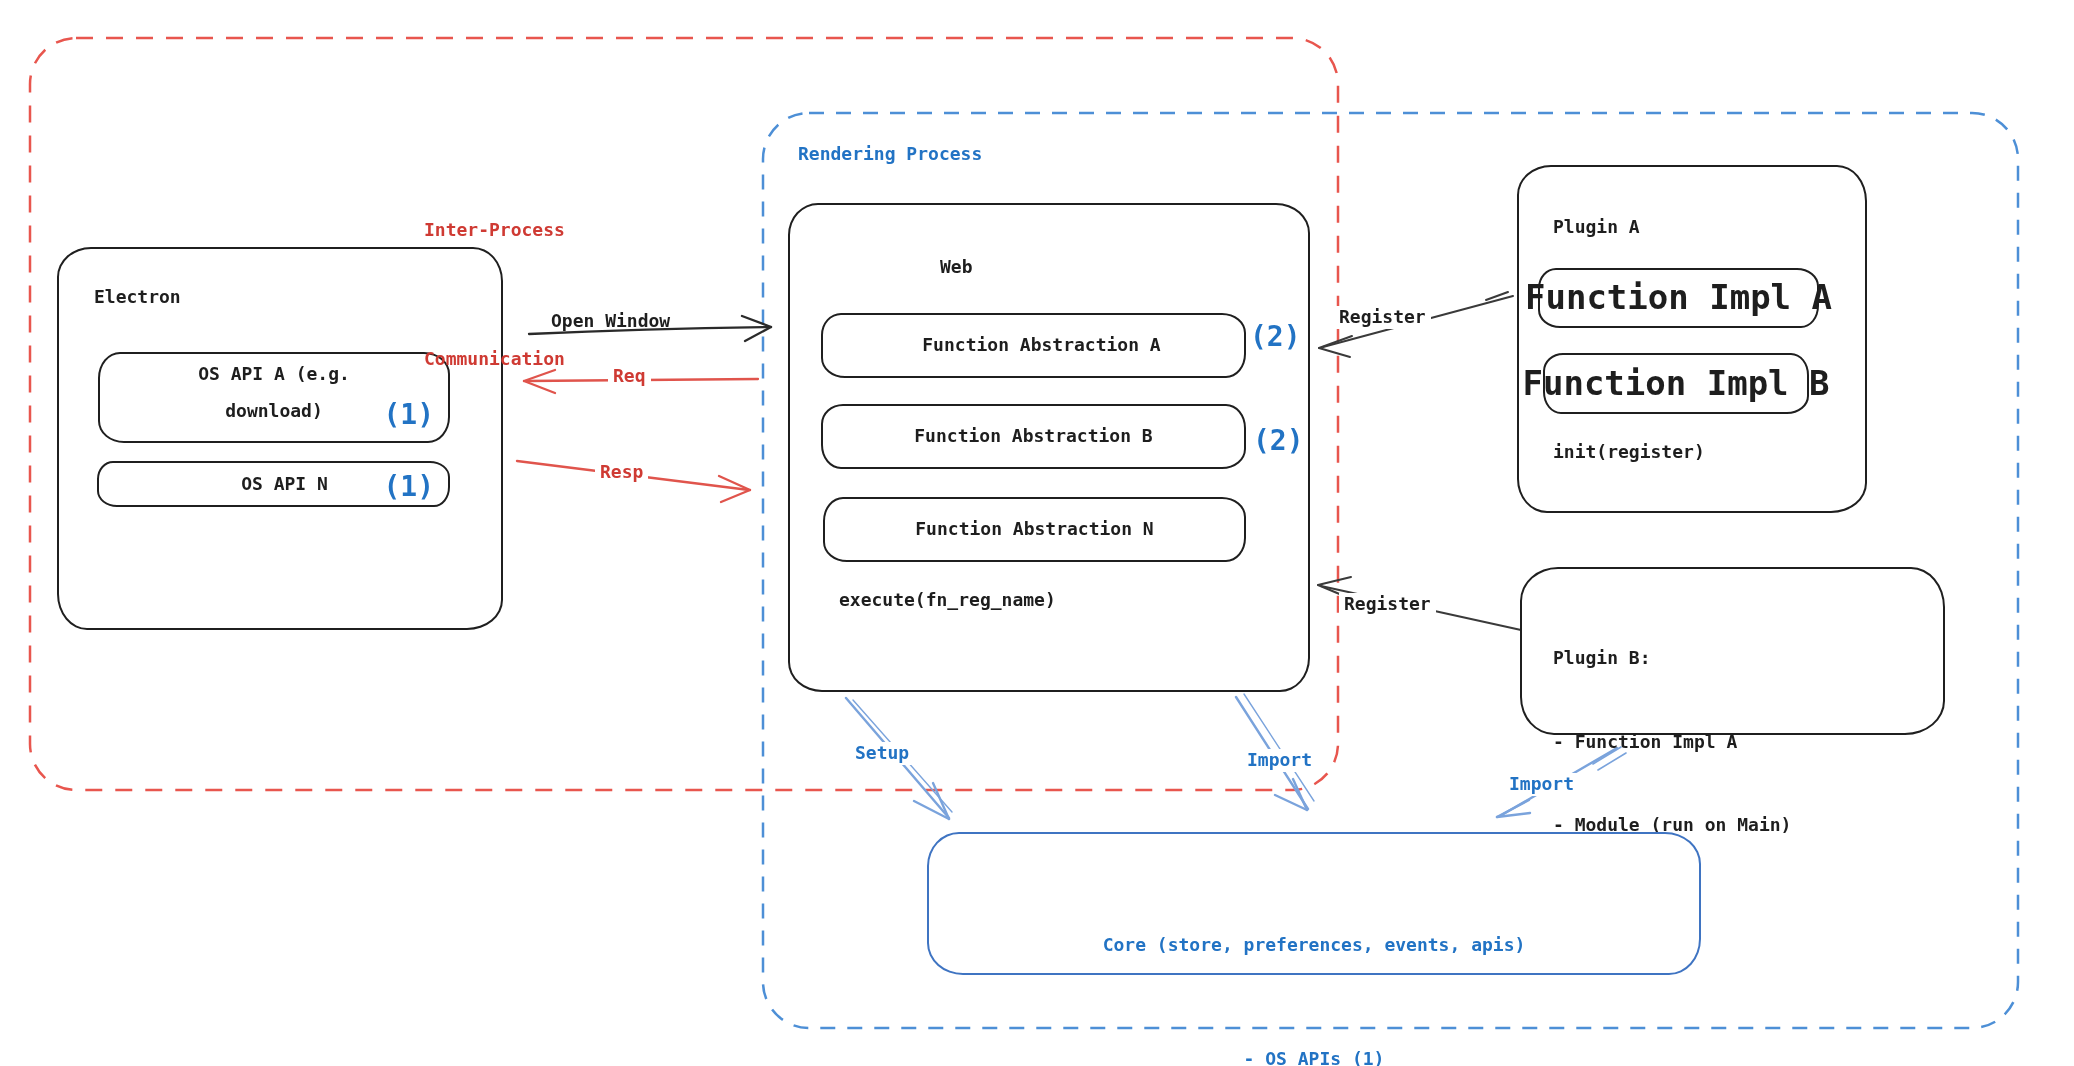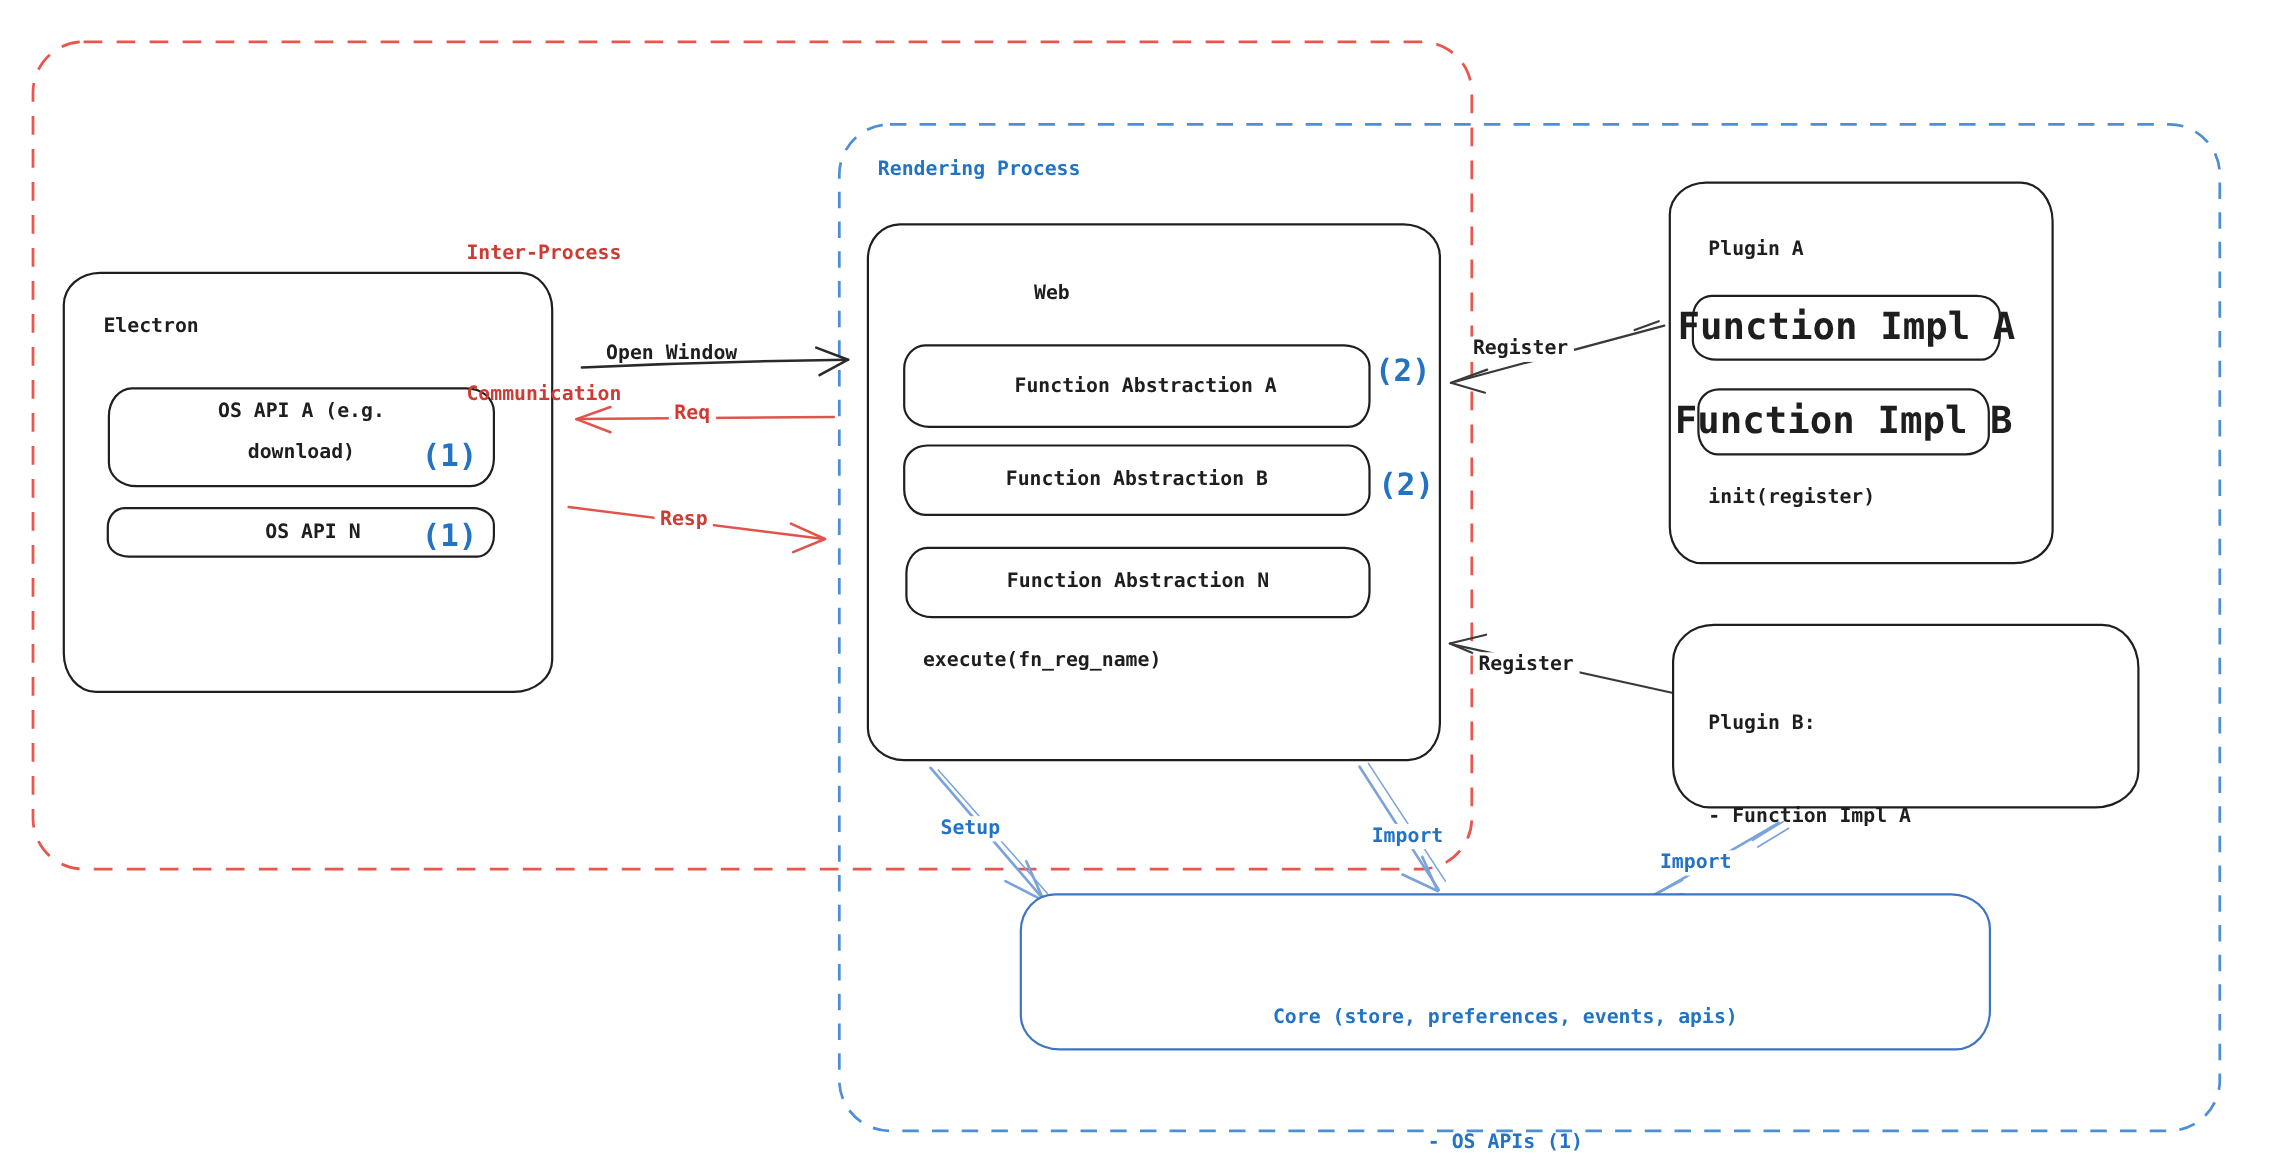--- a/index.html
+++ b/index.html
@@ -105,21 +105,21 @@
 
     <div class="box ctr" style="left:38px;top:212px;width:353px;height:46px;border-radius:16px 20px 16px 20px / 18px 16px 20px 16px;padding-left:22px;">
       <span class="t28">OS API N</span>
       <div class="badge" style="right:14px;top:7px;">(1)</div>
     </div>
   </div>
 
   <div class="box" style="left:788px;top:203px;width:522px;height:489px;border-radius:30px 34px 30px 34px / 32px 30px 34px 30px;">
     <div class="abs t28" style="left:150px;top:52px;">Web</div>
 
-    <div class="box ctr" style="left:31px;top:108px;width:425px;height:76px;border-radius:20px 24px 20px 24px / 22px 20px 24px 20px;padding-left:16px;">
+    <div class="box ctr" style="left:31px;top:108px;width:425px;height:65px;border-radius:20px 24px 20px 24px / 22px 20px 24px 20px;padding-left:16px;">
       <span class="t28">Function Abstraction A</span>
     </div>
     <div class="badge" style="left:460px;top:115px;">(2)</div>
 
     <div class="box ctr" style="left:31px;top:199px;width:425px;height:65px;border-radius:22px 20px 24px 20px / 20px 24px 20px 24px;">
       <span class="t28">Function Abstraction B</span>
     </div>
     <div class="badge" style="left:463px;top:219px;">(2)</div>
 
     <div class="box ctr" style="left:33px;top:292px;width:423px;height:65px;border-radius:20px 24px 20px 24px / 24px 20px 24px 20px;">
@@ -144,21 +144,21 @@
   </div>
 
   <div class="box" style="left:1520px;top:567px;width:425px;height:168px;border-radius:38px 34px 40px 34px / 34px 40px 34px 38px;">
     <div class="abs t28 lines3" style="left:31px;top:27px;">
       <div>Plugin B:</div>
       <div>- Function Impl A</div>
       <div>- Module (run on Main)</div>
     </div>
   </div>
 
-  <div class="box box-blue" style="left:927px;top:812px;width:883px;height:143px;border-radius:32px 36px 32px 36px / 34px 32px 36px 32px;">
+  <div class="box box-blue" style="left:927px;top:832px;width:774px;height:143px;border-radius:32px 36px 32px 36px / 34px 32px 36px 32px;">
     <div class="abs t28 blue" style="left:0;top:16px;width:100%;text-align:center;line-height:38px;">
       <div>Core (store, preferences, events, apis)</div>
       <div>- OS APIs (1)</div>
       
     </div>
   </div>
 
   <div class="lbl t28" style="left:551px;top:271px;margin-top:40px;">Open Window</div>
 
   <div class="lbl t28 red lbl-bg" style="left:608px;top:365px;">Req</div>

